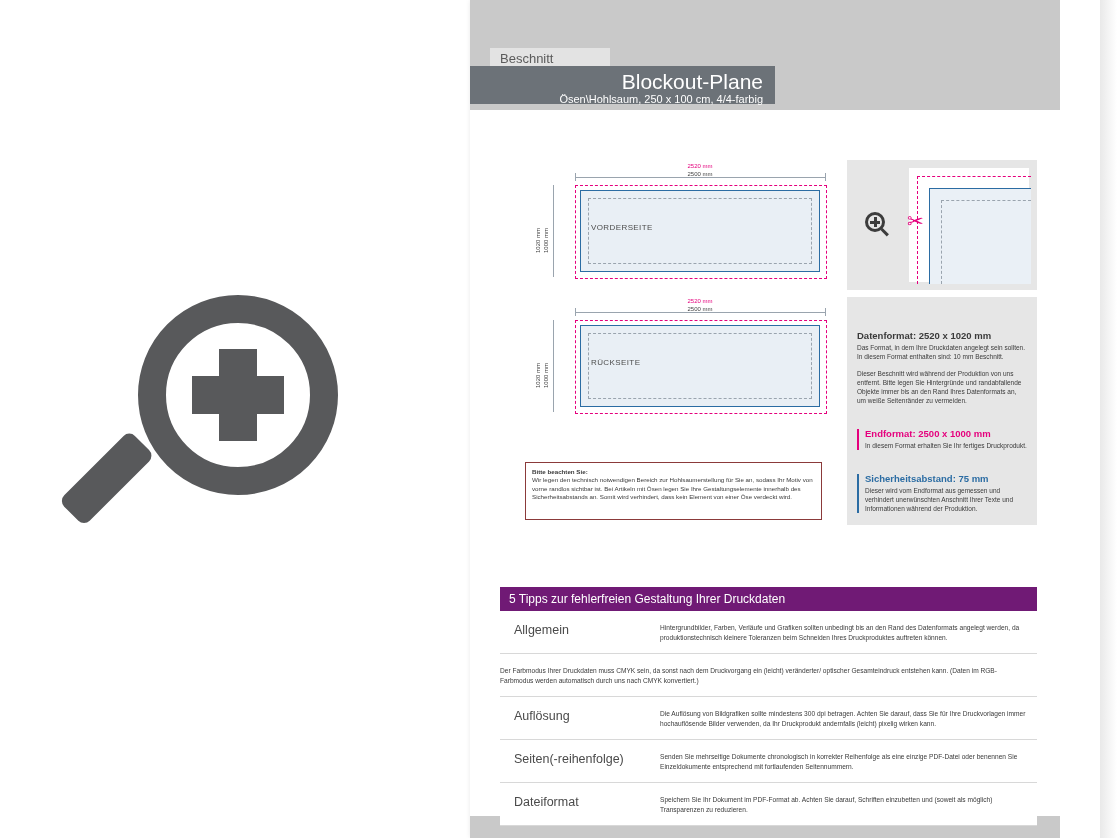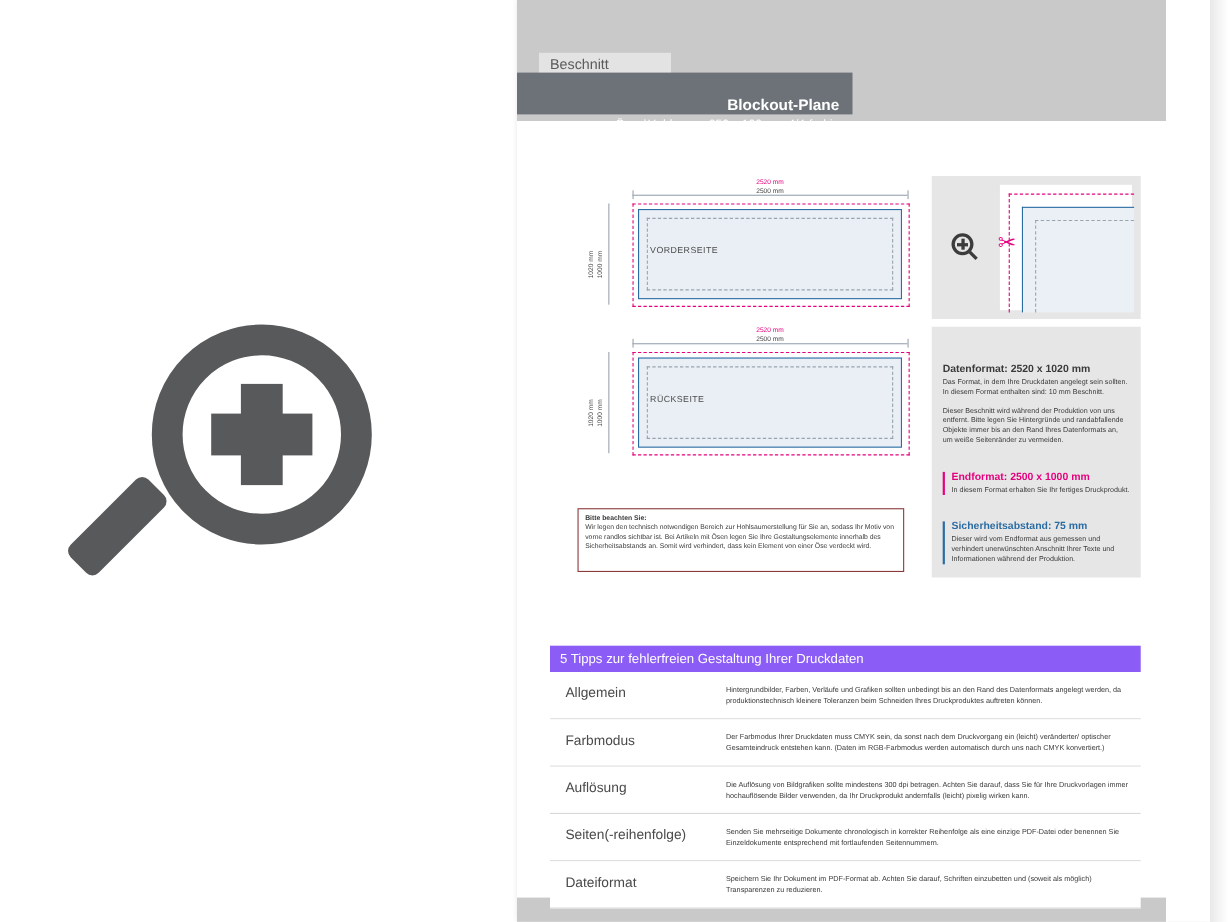--- a/index.html
+++ b/index.html
@@ -101,24 +101,24 @@
     position: absolute;
     left: 0px; top: 66px;
     width: 305px; height: 38px;
     background: #6c7278;
     color: #ffffff;
     text-align: right;
     box-sizing: border-box;
     padding-right: 12px;
   }
   .title-main {
-    font-size: 14px;
-    font-weight: bold;
+    font-size: 21px;
+    font-weight: normal;
     line-height: 21px;
-    padding-top: 19px;
+    padding-top: 5px;
   }
   .title-sub {
     font-size: 11px;
     line-height: 14px;
   }
 
   
   .diagram {
     position: absolute;
     left: 50px; top: 155px;
@@ -297,21 +297,21 @@
   .info-block-pink { border-left: 2px solid #e5007d; padding-left: 6px; margin-top: 9px; }
   .info-block-blue { border-left: 2px solid #2b6ca3; padding-left: 6px; margin-top: 9px; }
 
   
   .tips {
     position: absolute;
     left: 30px; top: 587px;
     width: 537px;
   }
   .tips-head {
-    background: #8b5cf6;
+    background: #701a75;
     color: #ffffff;
     font-size: 12px;
     padding: 5px 9px;
     box-sizing: border-box;
     height: 24px;
   }
   .tips-row {
     display: flex;
     border-bottom: 1px solid #d8d8d8;
     min-height: 42px;
@@ -440,21 +440,20 @@
   </div>
 
   <div class="tips">
     <div class="tips-head">5 Tipps zur fehlerfreien Gestaltung Ihrer Druckdaten</div>
 
     <div class="tips-row">
       <div class="tips-label">Allgemein</div>
       <div class="tips-text">Hintergrundbilder, Farben, Verläufe und Grafiken sollten unbedingt bis an den Rand des Datenformats angelegt werden, da produktionstechnisch kleinere Toleranzen beim Schneiden Ihres Druckproduktes auftreten können.</div>
     </div>
     <div class="tips-row">
-      <div class="tips-label">Farbmodus</div>
       <div class="tips-text">Der Farbmodus Ihrer Druckdaten muss CMYK sein, da sonst nach dem Druckvorgang ein (leicht) veränderter/ optischer Gesamteindruck entstehen kann. (Daten im RGB-Farbmodus werden automatisch durch uns nach CMYK konvertiert.)</div>
     </div>
     <div class="tips-row">
       <div class="tips-label">Auflösung</div>
       <div class="tips-text">Die Auflösung von Bildgrafiken sollte mindestens 300 dpi betragen. Achten Sie darauf, dass Sie für Ihre Druckvorlagen immer hochauflösende Bilder verwenden, da Ihr Druckprodukt andernfalls (leicht) pixelig wirken kann.</div>
     </div>
     <div class="tips-row">
       <div class="tips-label">Seiten(-reihenfolge)</div>
       <div class="tips-text">Senden Sie mehrseitige Dokumente chronologisch in korrekter Reihenfolge als eine einzige PDF-Datei oder benennen Sie Einzeldokumente entsprechend mit fortlaufenden Seitennummern.</div>
     </div>

